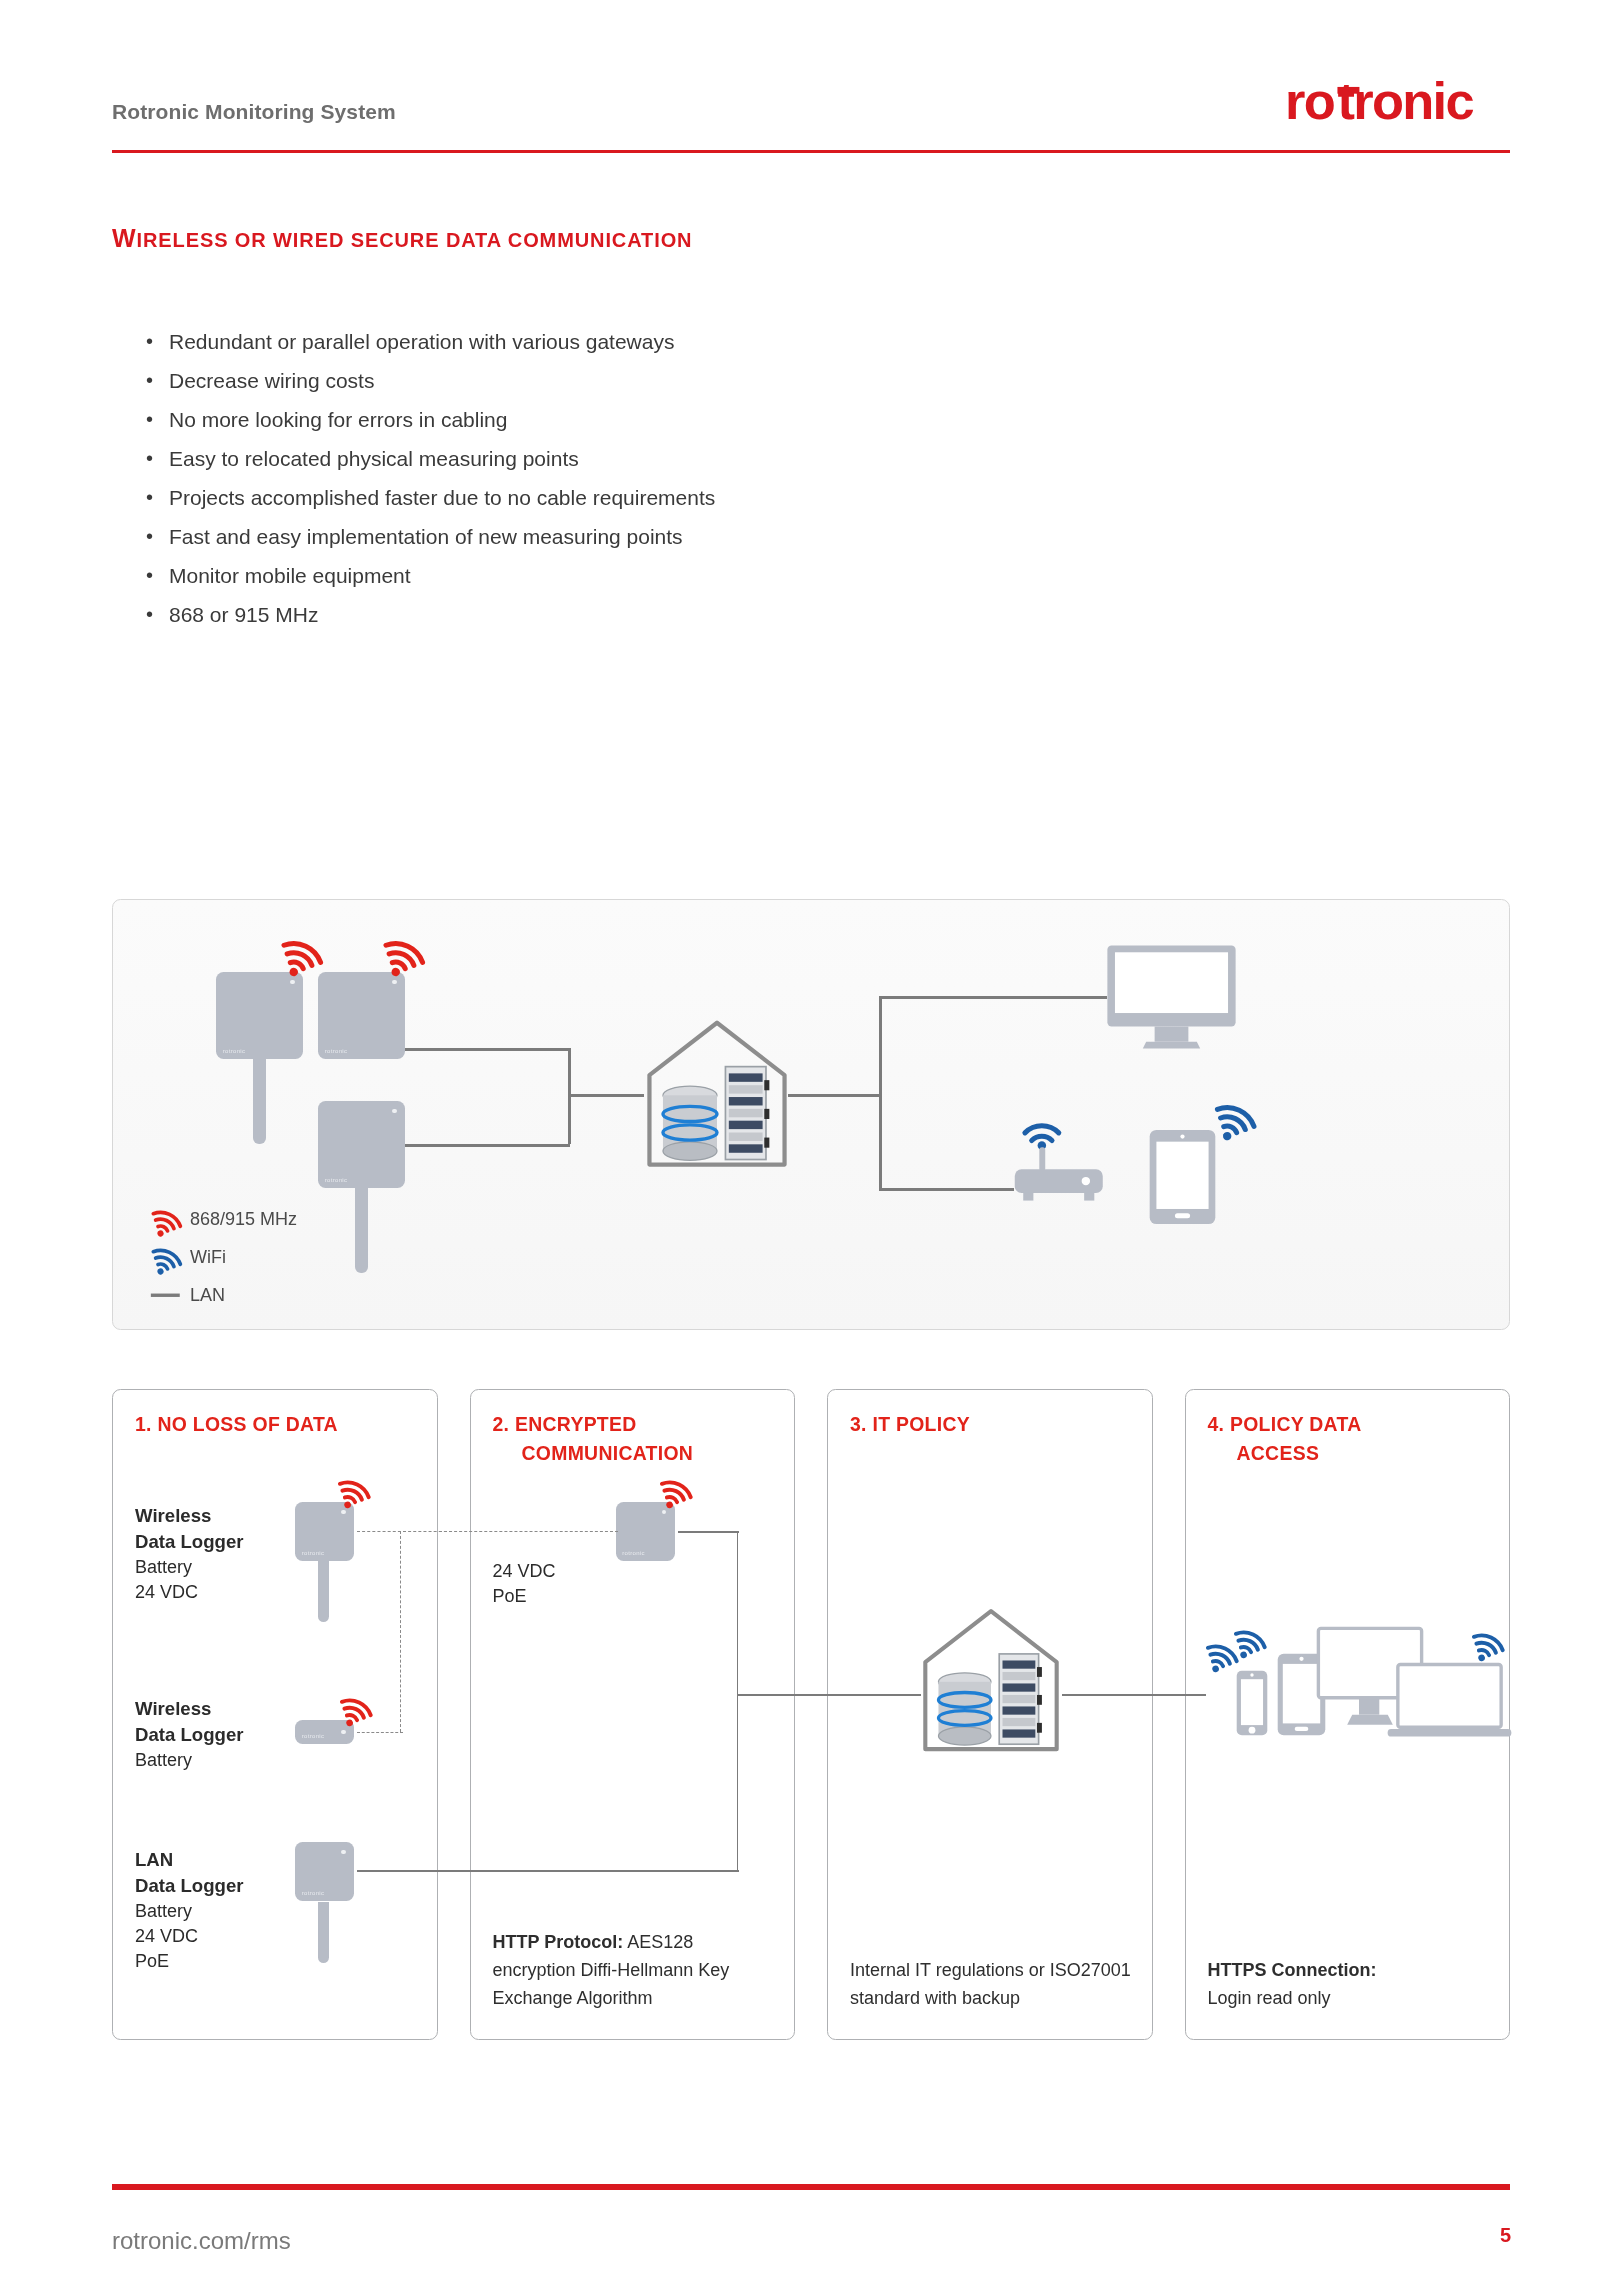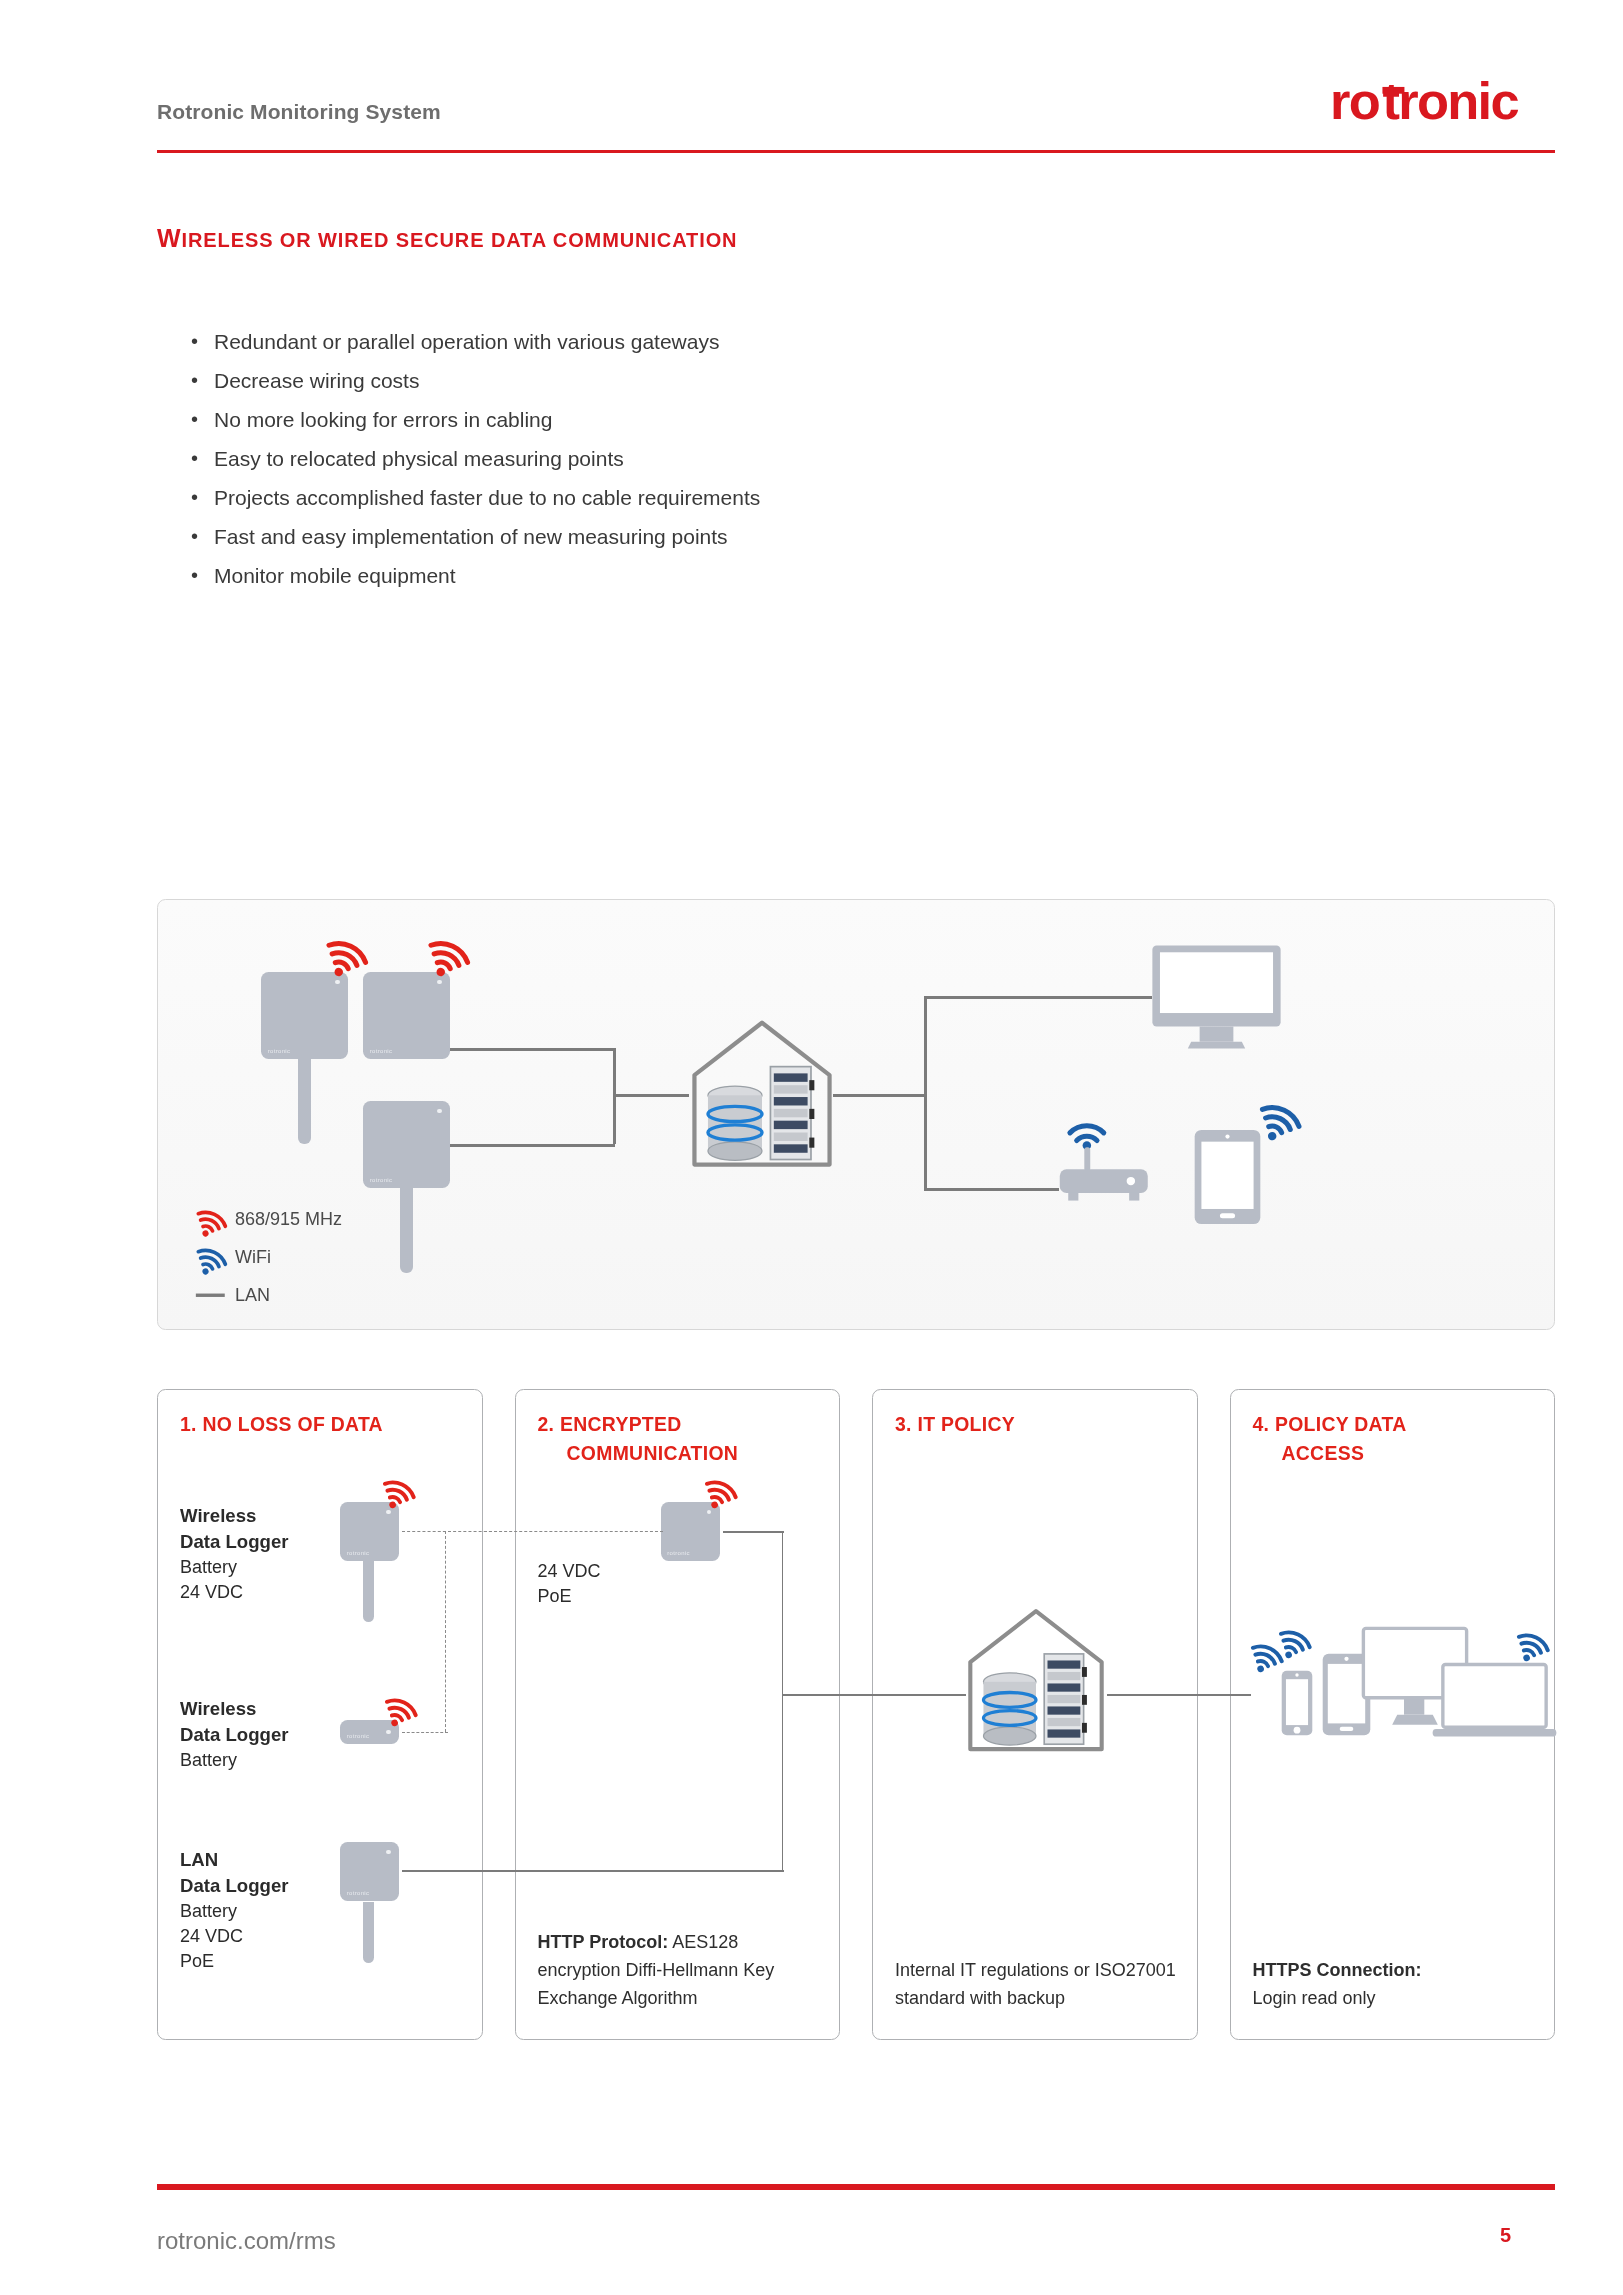--- a/index.html
+++ b/index.html
@@ -3,21 +3,21 @@
 <meta charset="utf-8">
 <style>
   * { box-sizing: border-box; margin: 0; padding: 0; }
   body {
     width: 1623px; height: 2295px;
     background: #ffffff;
     font-family: "Liberation Sans", sans-serif;
     position: relative;
     overflow: hidden;
   }
-  .page { position: absolute; inset: 0; margin-left: 45px; }
+  .page { position: absolute; inset: 0; }
 
   
   .header { position: absolute; left: 112px; top: 100px; width: 1398px; }
   .header-title {
     font-size: 21px; font-weight: bold; color: #6e6e6e;
     letter-spacing: 0.1px;
   }
   .header-logo {
     position: absolute; right: 0; top: -25px;
     font-size: 49px; font-weight: bold; color: #d9181f;
@@ -154,20 +154,21 @@
 
   <div class="num-list" style="top:307px;">
     <div class="bullets">
       <div class="bullet">Redundant or parallel operation with various gateways</div>
       <div class="bullet">Decrease wiring costs</div>
       <div class="bullet">No more looking for errors in cabling</div>
       <div class="bullet">Easy to relocated physical measuring points</div>
       <div class="bullet">Projects accomplished faster due to no cable requirements</div>
       <div class="bullet">Fast and easy implementation of new measuring points</div>
       <div class="bullet">Monitor mobile equipment</div>
+      <div class="bullet">868 or 915 MHz</div>
     </div>
   </div>
 
   <div class="num-list" style="top:725px;">
   </div>
 
   <div class="netpanel">
 
     <div class="lan-line" style="left:267px; top:148px; width:190px; height:2.5px;"></div>
     <div class="lan-line" style="left:455px; top:148px; width:2.5px; height:96px;"></div>

